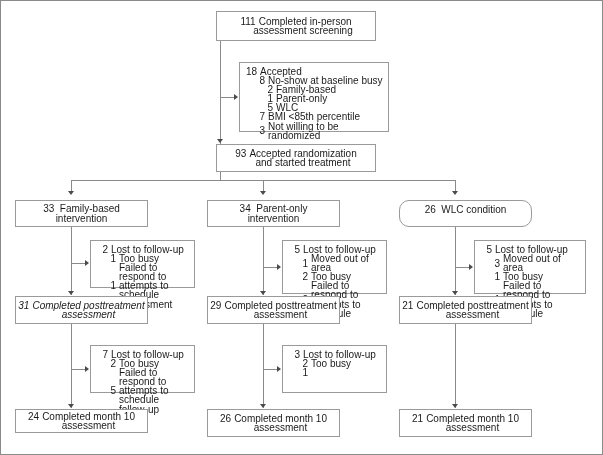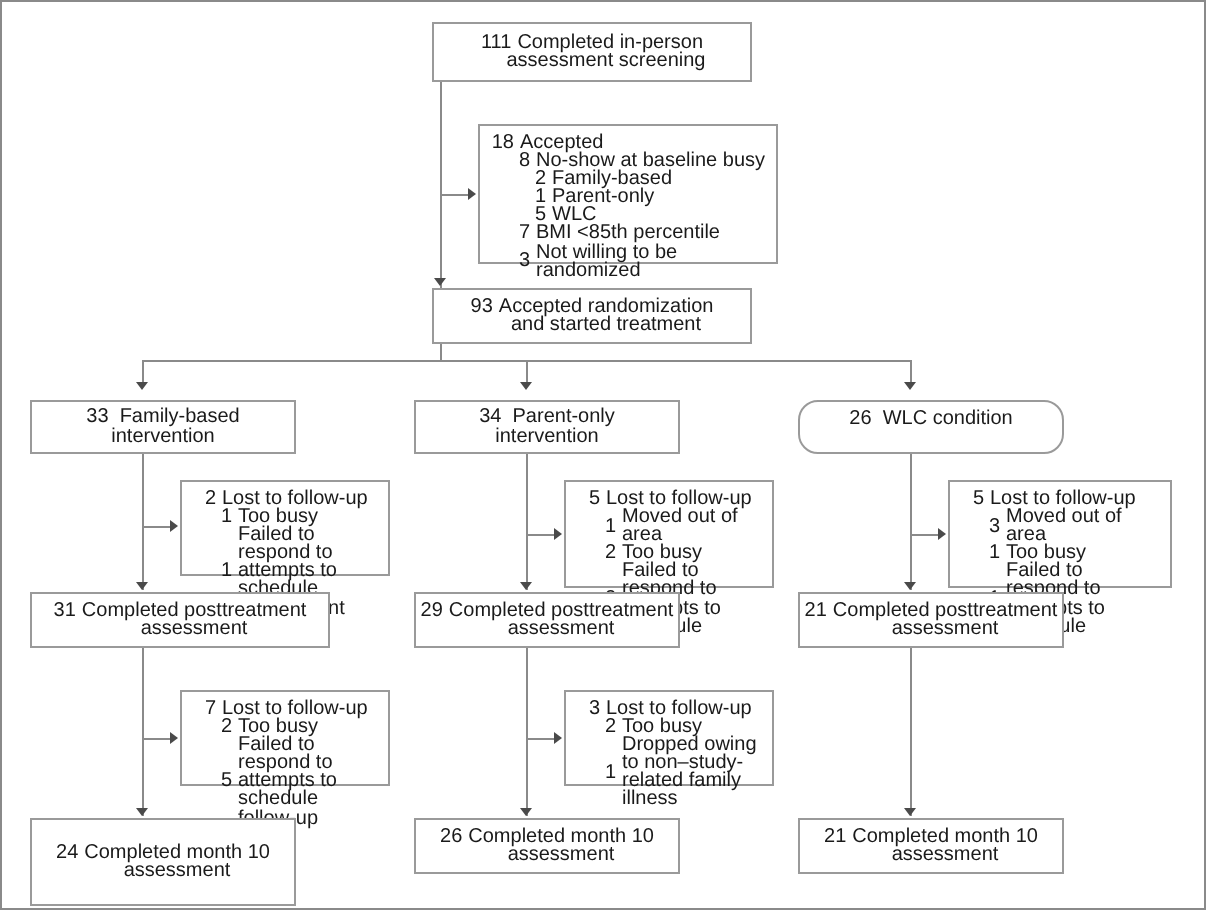--- a/index.html
+++ b/index.html
@@ -157,42 +157,42 @@
   <div class="arrow-down" style="left:67px; top:290px;"></div>
   <div class="hline" style="left:70px; top:262px; width:14px;"></div>
   <div class="arrow-right" style="left:84px; top:259px;"></div>
 
   <div class="box" id="arm0-loss1" style="left:89px; top:239px; width:105px; height:48px;">
       <div class="ln i0"><span class="num">2</span><span class="lbl">Lost to follow-up</span></div>
       <div class="ln i1"><span class="num">1</span><span class="lbl">Too busy</span></div>
       <div class="ln i1"><span class="num">1</span><span class="lbl">Failed to respond to attempts to schedule assessment</span></div>
     </div>
 
-  <div class="box center titlebox" style="left:14px; top:295px; width:150px; height:28px;">
+  <div class="box center titlebox" style="left:14px; top:295px; width:133px; height:28px;font-style:italic;">
     <div class="row">
       <span class="num">31</span>
       <span class="lbl">Completed posttreatment</span>
     </div>
     <div class="row cont">
       <span class="lbl">assessment</span>
     </div>
   </div>
 
   <div class="vline" style="left:70px; top:323px; height:84px;"></div>
   <div class="arrow-down" style="left:67px; top:403px;"></div>
   <div class="hline" style="left:70px; top:368px; width:14px;"></div>
   <div class="arrow-right" style="left:84px; top:365px;"></div>
 
   <div class="box" id="arm0-loss2" style="left:89px; top:344px; width:105px; height:48px;">
       <div class="ln i0"><span class="num">7</span><span class="lbl">Lost to follow-up</span></div>
       <div class="ln i1"><span class="num">2</span><span class="lbl">Too busy</span></div>
       <div class="ln i1"><span class="num">5</span><span class="lbl">Failed to respond to attempts to schedule follow-up</span></div>
     </div>
 
-  <div class="box center titlebox" style="left:14px; top:408px; width:133px; height:44px;">
+  <div class="box center titlebox" style="left:14px; top:408px; width:133px; height:24px;">
     <div class="row">
       <span class="num">24</span>
       <span class="lbl">Completed month 10</span>
     </div>
     <div class="row cont">
       <span class="lbl">assessment</span>
     </div>
   </div>
 
   <div class="box center" style="left:206px; top:199px; width:133px; height:27px; display:flex; align-items:center; justify-content:center;">
@@ -222,21 +222,21 @@
   </div>
 
   <div class="vline" style="left:262px; top:323px; height:84px;"></div>
   <div class="arrow-down" style="left:259px; top:403px;"></div>
   <div class="hline" style="left:262px; top:368px; width:14px;"></div>
   <div class="arrow-right" style="left:276px; top:365px;"></div>
 
   <div class="box" id="arm1-loss2" style="left:281px; top:344px; width:105px; height:48px;">
       <div class="ln i0"><span class="num">3</span><span class="lbl">Lost to follow-up</span></div>
       <div class="ln i1"><span class="num">2</span><span class="lbl">Too busy</span></div>
-      <div class="ln i1"><span class="num">1</span><span class="lbl">Dropped owing to non–study-related family illness</span></div>
+      <div class="ln i1"><span class="num">1</span></div>
     </div>
 
   <div class="box center titlebox" style="left:206px; top:408px; width:133px; height:28px;">
     <div class="row">
       <span class="num">26</span>
       <span class="lbl">Completed month 10</span>
     </div>
     <div class="row cont">
       <span class="lbl">assessment</span>
     </div>

